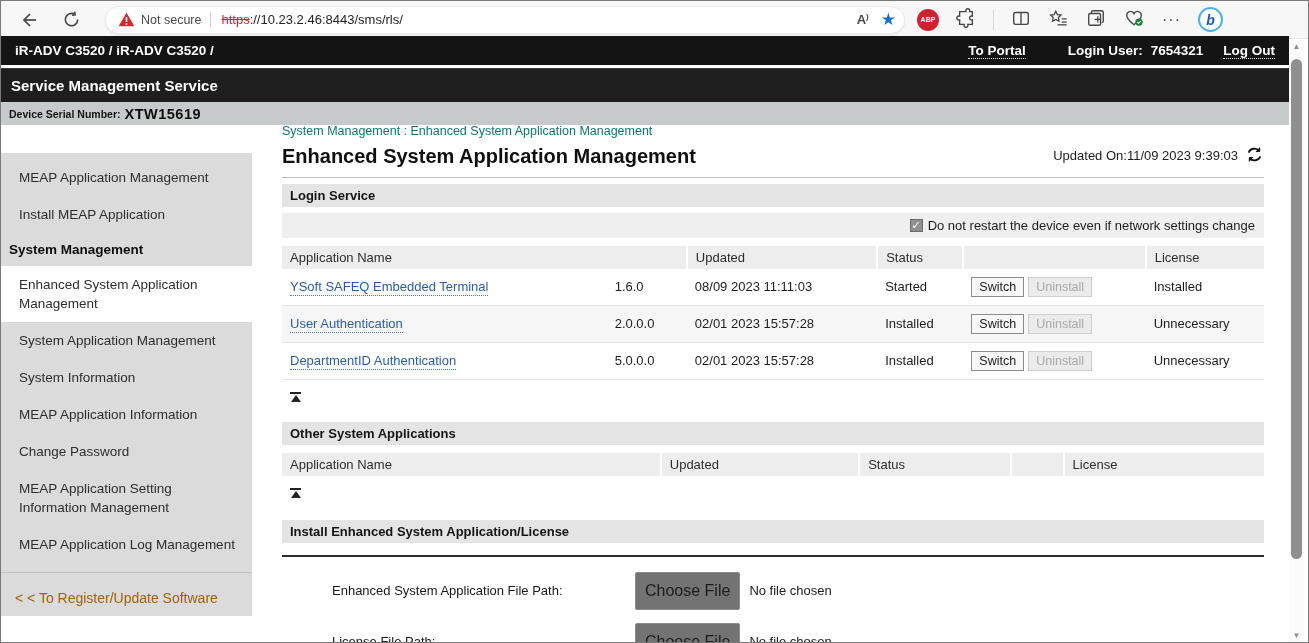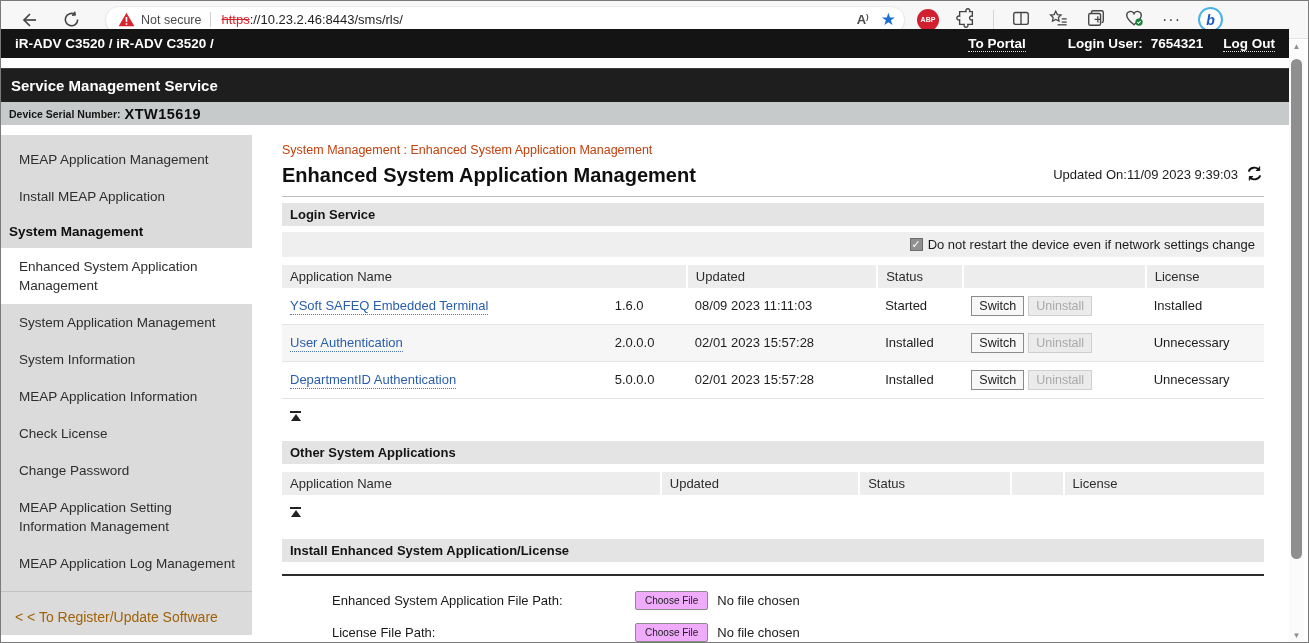--- a/index.html
+++ b/index.html
@@ -29,21 +29,21 @@
   .tb-right{ display:flex; align-items:center; margin-left:12px; gap:17px;}
   .abp{ width:22px; height:22px; border-radius:50%; background:#d1202f; color:#fff; font-size:7px;
         font-weight:bold; display:flex; align-items:center; justify-content:center; cursor:pointer;}
   .tb-div{ width:1px; height:20px; background:#d6d6d6; }
   .dots{ color:#454545; font-size:16px; letter-spacing:1px; cursor:pointer;}
   .bing{ width:25px; height:25px; border-radius:50%; border:2px solid #49b3e8; background:#fff;
          color:#1558c9; font-weight:bold; font-size:14px; display:flex; align-items:center;
          justify-content:center; cursor:pointer; font-style:italic;}
 
   
-  .bar1{ position:absolute; top:28px; left:0; width:1288px; height:29px; background:#141414;
+  .bar1{ position:absolute; top:35px; left:0; width:1288px; height:29px; background:#141414;
          color:#fff; display:flex; align-items:center; font-size:13.5px; font-weight:bold;
          padding:0 14px;}
   .bar1 .grow{ flex:1; }
   .hdr-link{ color:#fff; border-bottom:1px dotted #dedede; cursor:pointer; white-space:nowrap;}
   .loginuser{ margin:0 20px 0 42px; white-space:nowrap;text-align:right;}
   .loginuser .val{ margin-left:8px; }
   .bar2{ position:absolute; top:67px; left:0; width:1288px; height:34px; background:#1e1e1e;
          border-top:1px solid #3d3d3d; color:#fff; display:flex; align-items:center;
          font-size:15px; font-weight:bold; padding:0 10px;}
   .serialbar{ position:absolute; top:101px; left:0; width:1288px; height:23px; background:#c7caca;
@@ -55,21 +55,21 @@
   .bodyrow{ position:absolute; top:124px; left:0; width:1288px; height:519px; display:flex;align-items:center; }
   .sidebar{ width:251px; flex-shrink:0; background:#dbdbdb; padding-top:6px; font-size:13.5px;
             color:#2e2e2e; }
   .side-item{ padding:9px 12px 9px 18px; line-height:19px; cursor:pointer;}
   .side-header{ font-weight:bold; color:#0e0e0e; padding:9px 8px; cursor:default;}
   .side-item.selected{ background:#fff; }
   .side-divider{ border-top:1px solid #c2c2c2; margin-top:9px;}
   .side-footer{ padding:17px 10px 10px 14px; color:#a16207; cursor:pointer; font-size:14px;}
 
   .content{ flex:1; padding:15px 25px 0 30px; overflow:hidden; }
-  .breadcrumb{ font-size:12.5px; color:#c2410c; }
+  .breadcrumb{ font-size:12.5px; color:#0f766e; }
   .title-row{ display:flex; align-items:flex-end; margin-top:7px; padding-bottom:9px;
               border-bottom:1px solid #bdbdbd;}
   .page-title{ font-size:20px; font-weight:bold; color:#0f0f0f; flex:1; }
   .updated{ font-size:13px; color:#1c1c1c; display:flex; align-items:center; gap:7px; padding-bottom:2px;}
   .section-bar{ background:#e4e4e4; font-weight:bold; font-size:13px; color:#141414;
                 padding:4px 8px; margin-top:6px;}
   .checkbox-band{ background:#efefef; margin-top:6px; padding:5px 9px; display:flex;
                   justify-content:flex-end; align-items:center; gap:5px; font-size:13px; color:#1c1c1c;}
   .checkbox{ width:13px; height:13px; background:#909090; border:1px solid #6d6d6d; color:#fff;
              font-size:11px; line-height:11px; text-align:center; cursor:pointer;}
@@ -91,21 +91,21 @@
   .top-icon .tri{ width:0; height:0; border-left:5px solid transparent; border-right:5px solid transparent;
                   border-bottom:7px solid #222;}
 
   .mt20{ margin-top:20px; } .mt22{ margin-top:22px; }
   .install-divider{ border-top:2px solid #2c2c2c; margin-top:12px; }
   .form-row{ display:flex; align-items:center; margin-top:13px; font-size:13px; color:#191919;
              padding-left:50px;}
   .form-row.first{ margin-top:15px; }
   .form-label{ width:303px; flex-shrink:0;}
   .form-control{ display:flex; align-items:center;}
-  .file-btn{ border:1px solid #8b8b8b; background:#f0abfc; padding:3px 9px; font-size:10px;
+  .file-btn{ border:1px solid #8b8b8b; background:#737373; padding:9px 9px; font-size:16px;
              color:#1c1c1c; font-family:"Liberation Sans", sans-serif; border-radius:2px; cursor:pointer;}
   .file-status{ margin-left:9px; color:#202020;}
 
   
   .scrollbar{ position:absolute; top:39px; right:4px; width:15px; height:602px; background:#fbfbfb;}
   .sb-arrow{ position:absolute; left:0; width:15px; text-align:center; color:#8f8f8f; font-size:8px; cursor:pointer;}
   .sb-up{ top:2px; } .sb-down{ bottom:2px; }
   .sb-thumb{ position:absolute; top:19px; left:2px; width:11px; height:500px; background:#8f8f8f;
              border-radius:6px; cursor:grab;}
 </style>
@@ -202,21 +202,20 @@
 
   <div class="bodyrow">
     <div class="sidebar">
       <div class="side-item">MEAP Application Management</div>
       <div class="side-item">Install MEAP Application</div>
       <div class="side-header">System Management</div>
       <div class="side-item selected">Enhanced System Application Management</div>
       <div class="side-item">System Application Management</div>
       <div class="side-item">System Information</div>
       <div class="side-item">MEAP Application Information</div>
-      <div class="side-item">Check License</div>
       <div class="side-item">Change Password</div>
       <div class="side-item">MEAP Application Setting Information Management</div>
       <div class="side-item">MEAP Application Log Management</div>
       <div class="side-divider"></div>
       <div class="side-footer">&lt; &lt; To Register/Update Software</div>
     </div>
 
     <div class="content">
       <div class="breadcrumb">System Management : Enhanced System Application Management</div>
 

